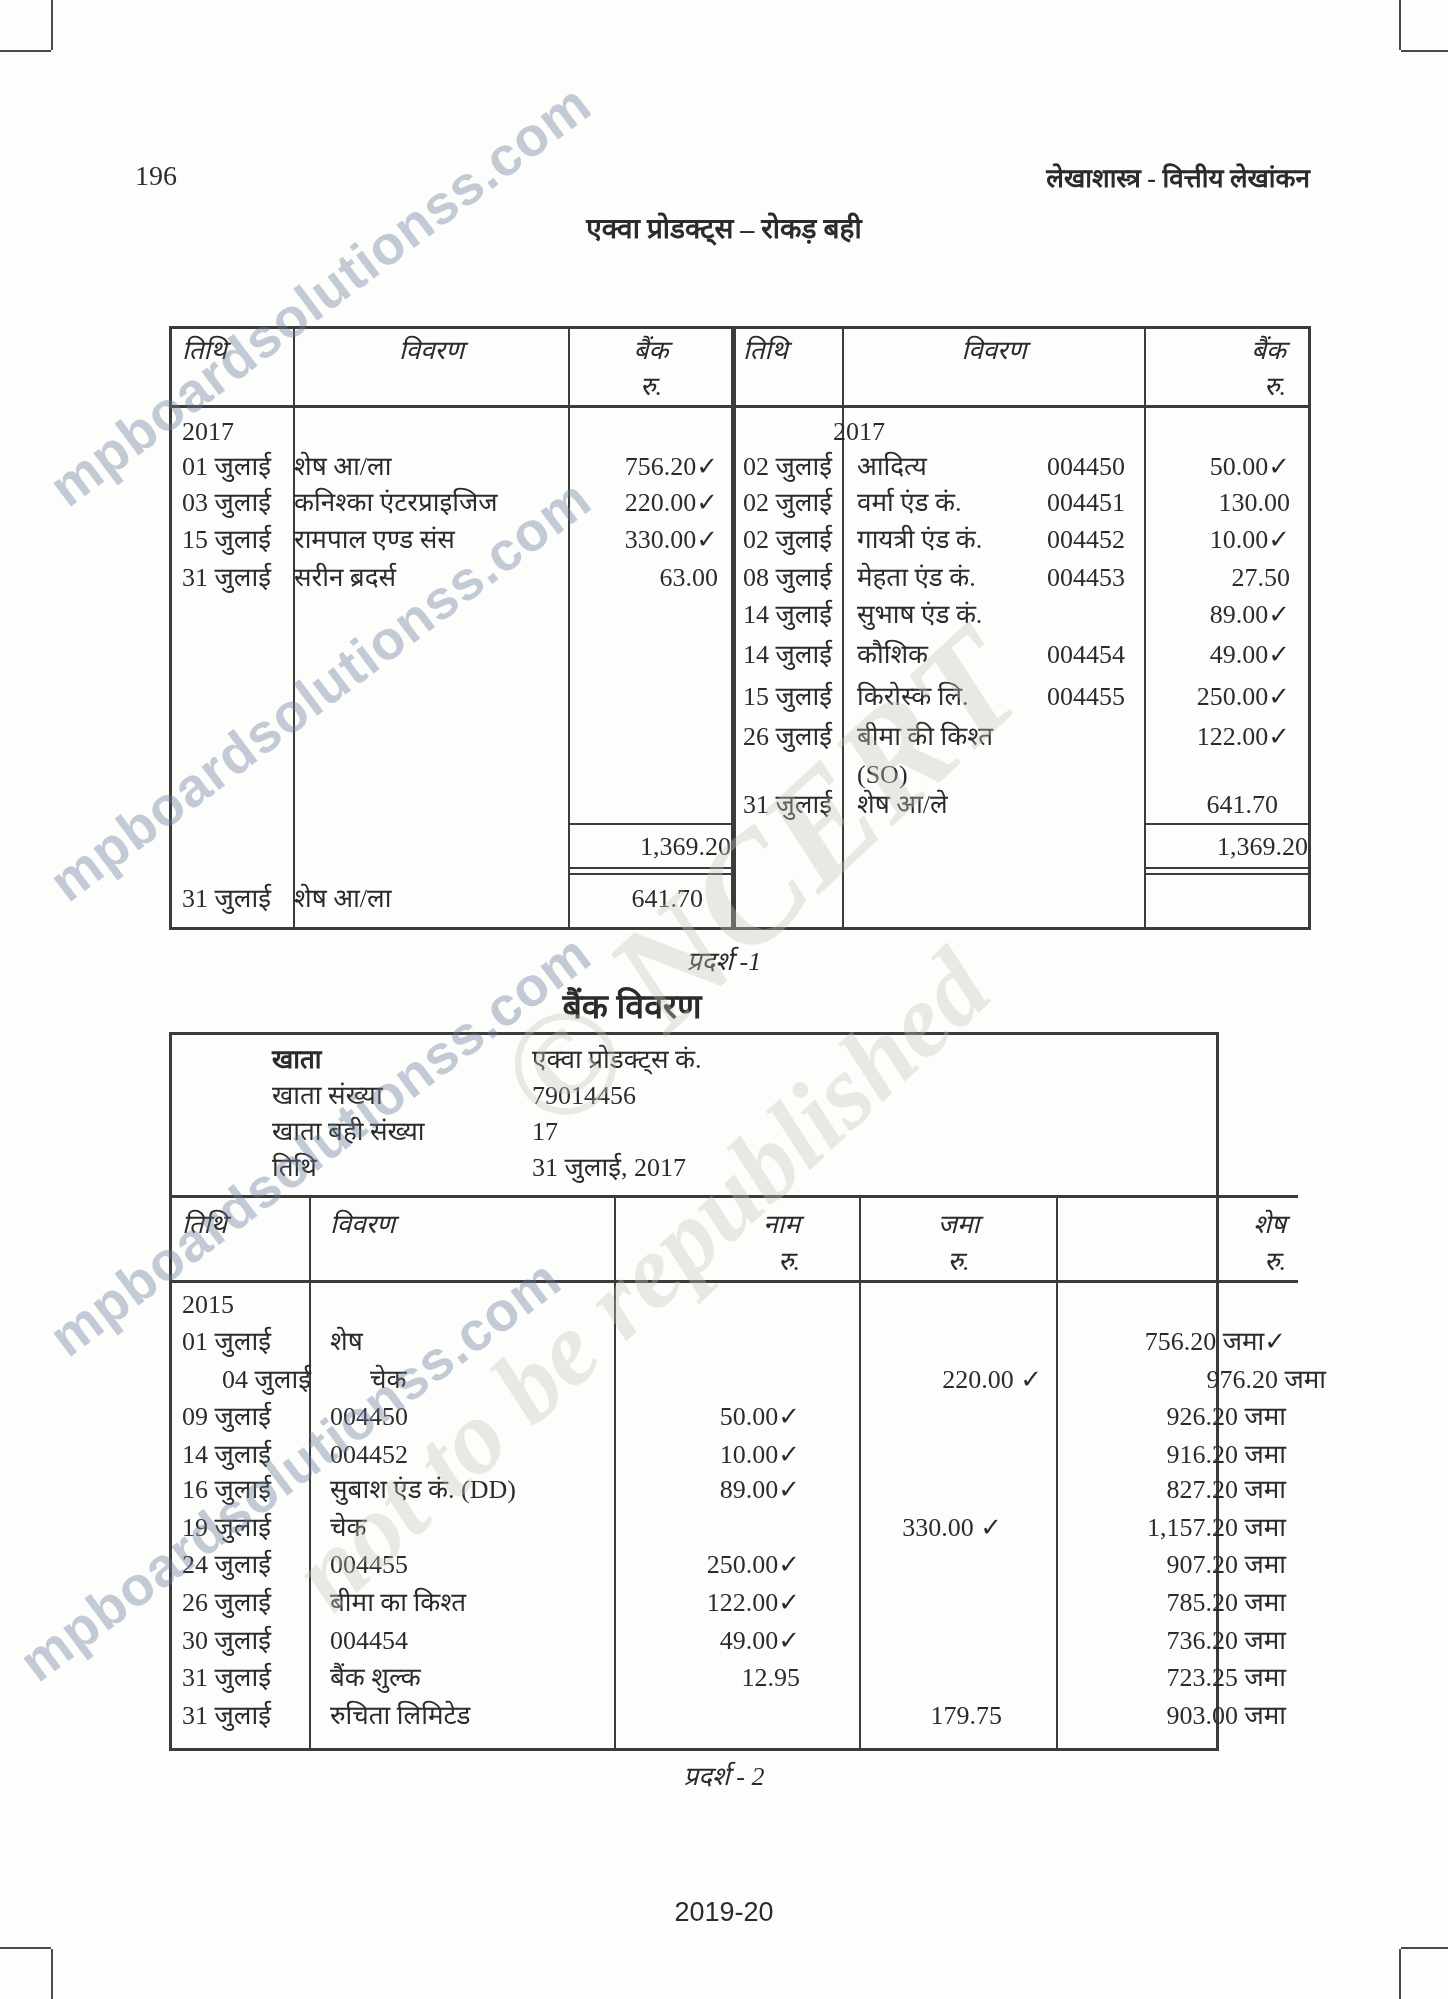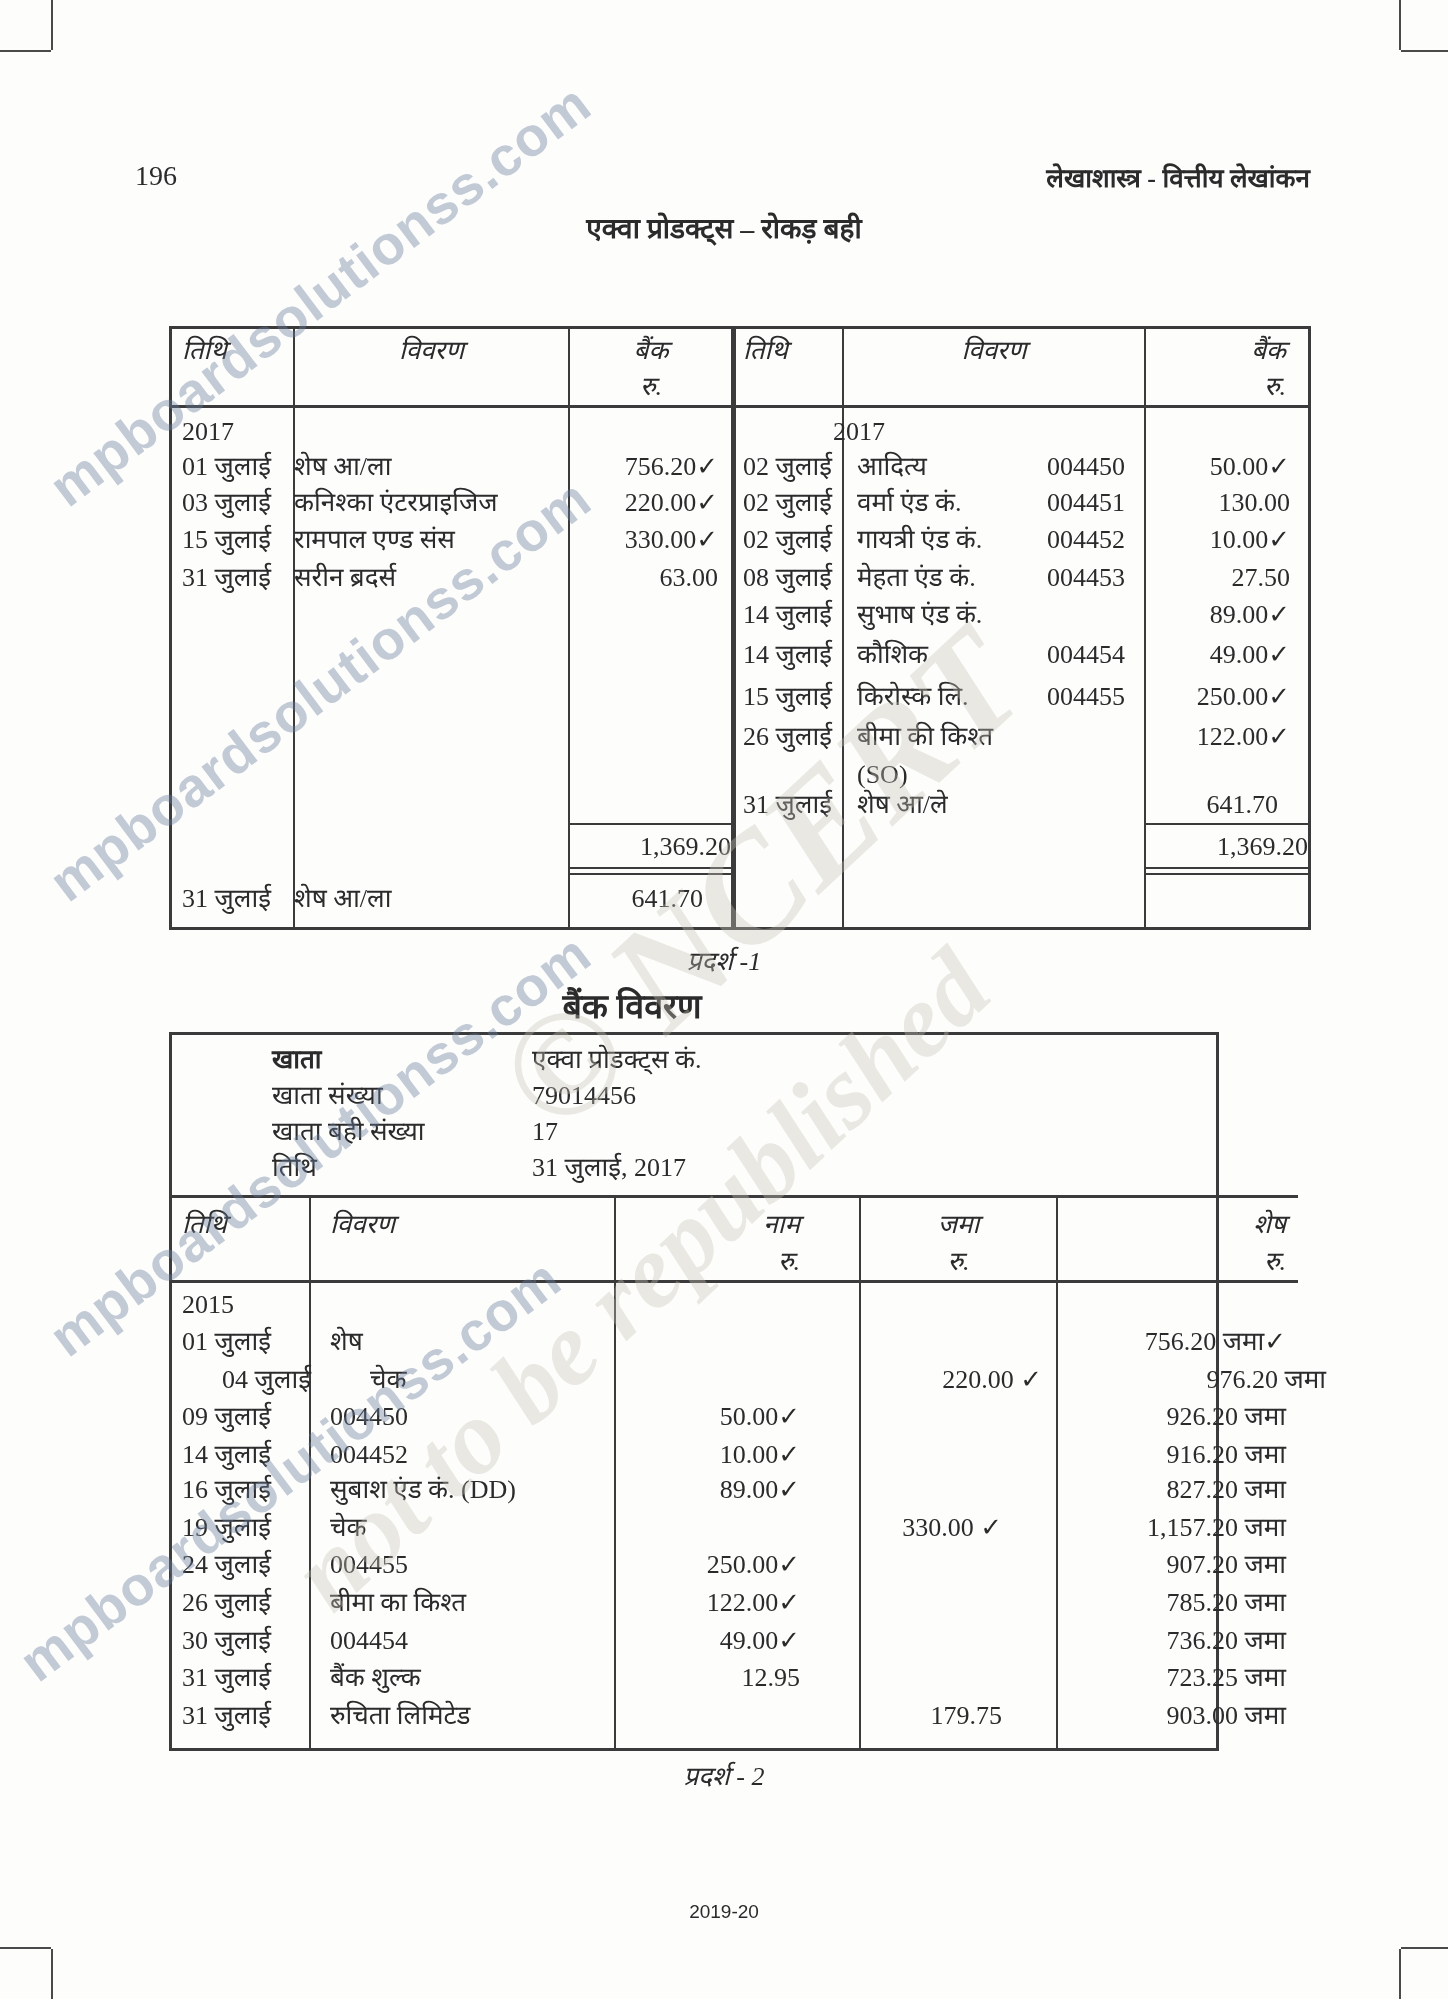--- a/index.html
+++ b/index.html
@@ -348,13 +348,13 @@
     <div class="c t2d">31 जुलाई</div>
     <div class="c t2s">रुचिता लिमिटेड</div>
     <div class="c t2n"></div>
     <div class="c t2c">179.75</div>
     <div class="c t2b">903.00 जमा</div>
   </div>
 </div>
 
 <div class="txt it center" style="left:0;top:1763px;width:1448px;">प्रदर्श - 2</div>
 
-<div class="txt center" style="left:0;top:1898px;width:1448px;font-size:19px;font-family:'Liberation Sans','DejaVu Sans',sans-serif;">2019-20</div>
+<div class="txt center" style="left:0;top:1898px;width:1448px;font-size:27px;font-family:'Liberation Sans','DejaVu Sans',sans-serif;">2019-20</div>
 
 </body></html>

